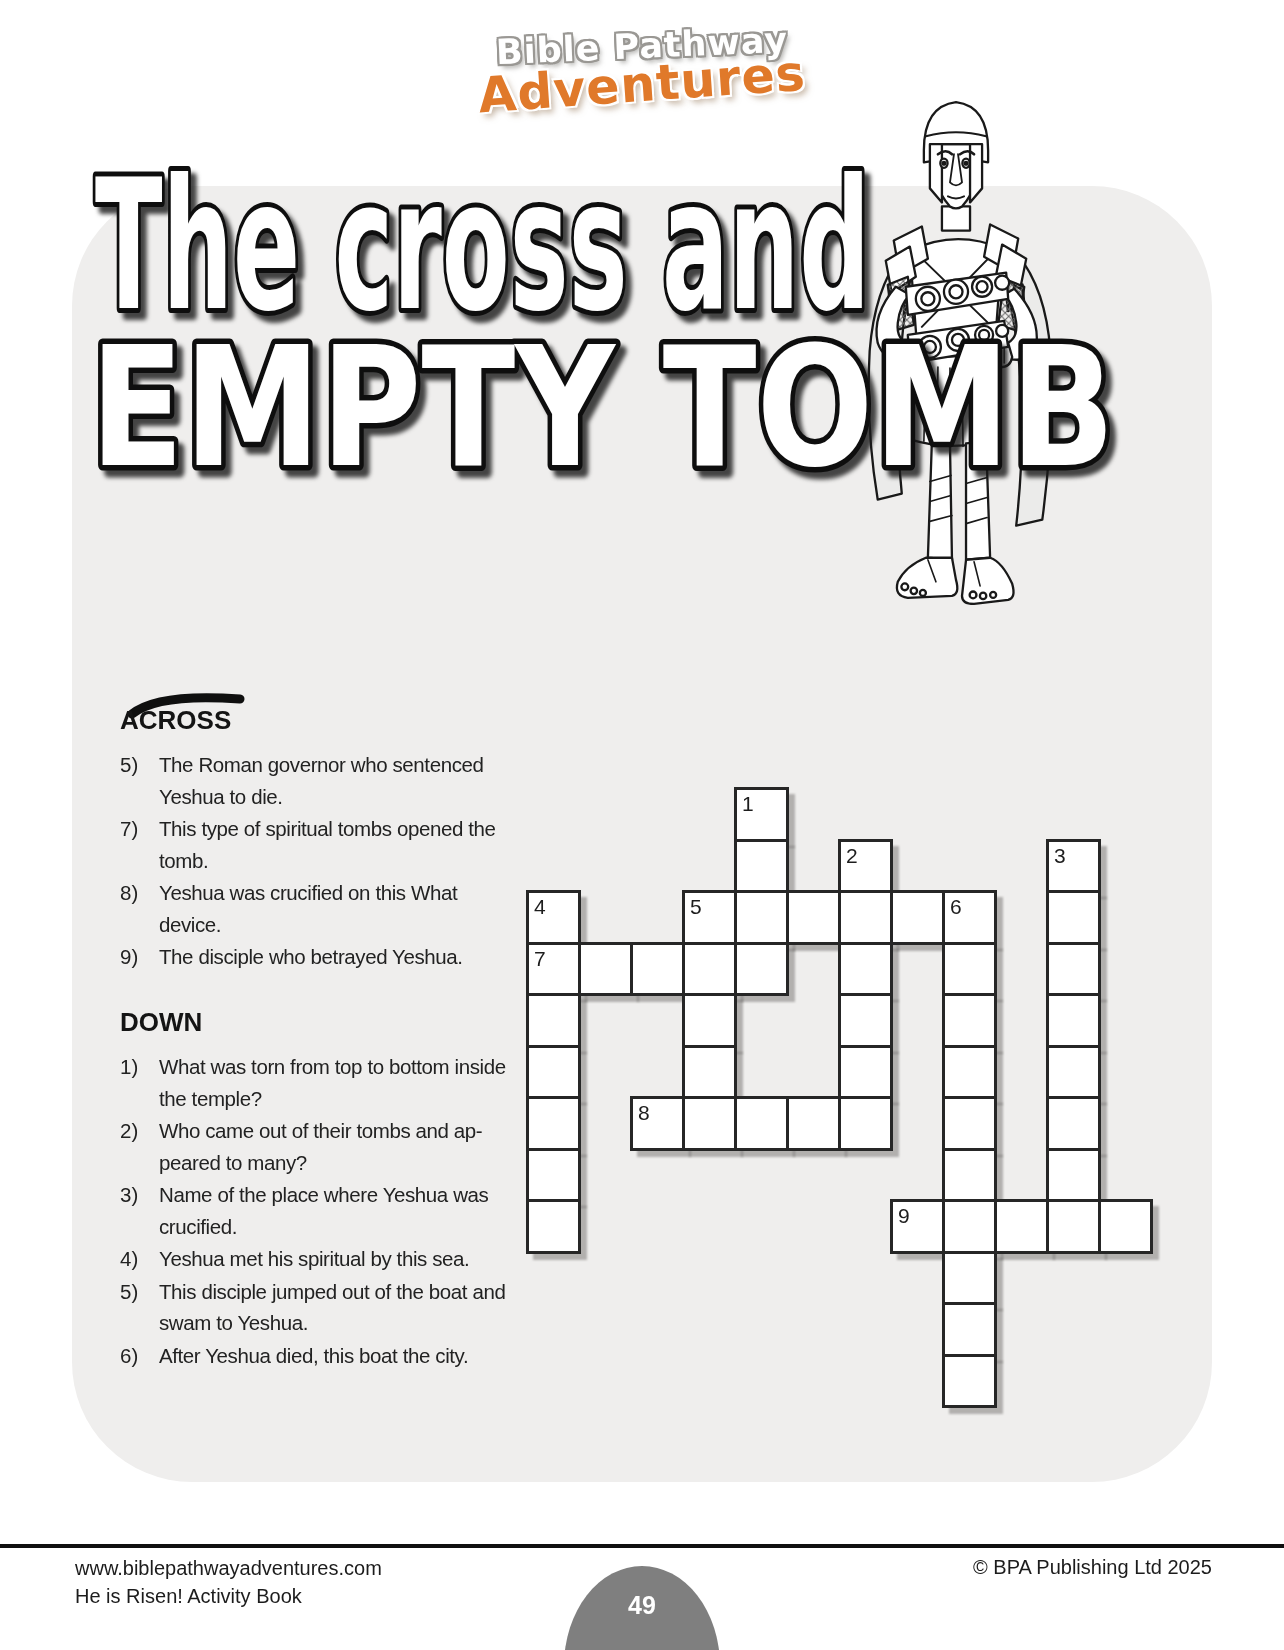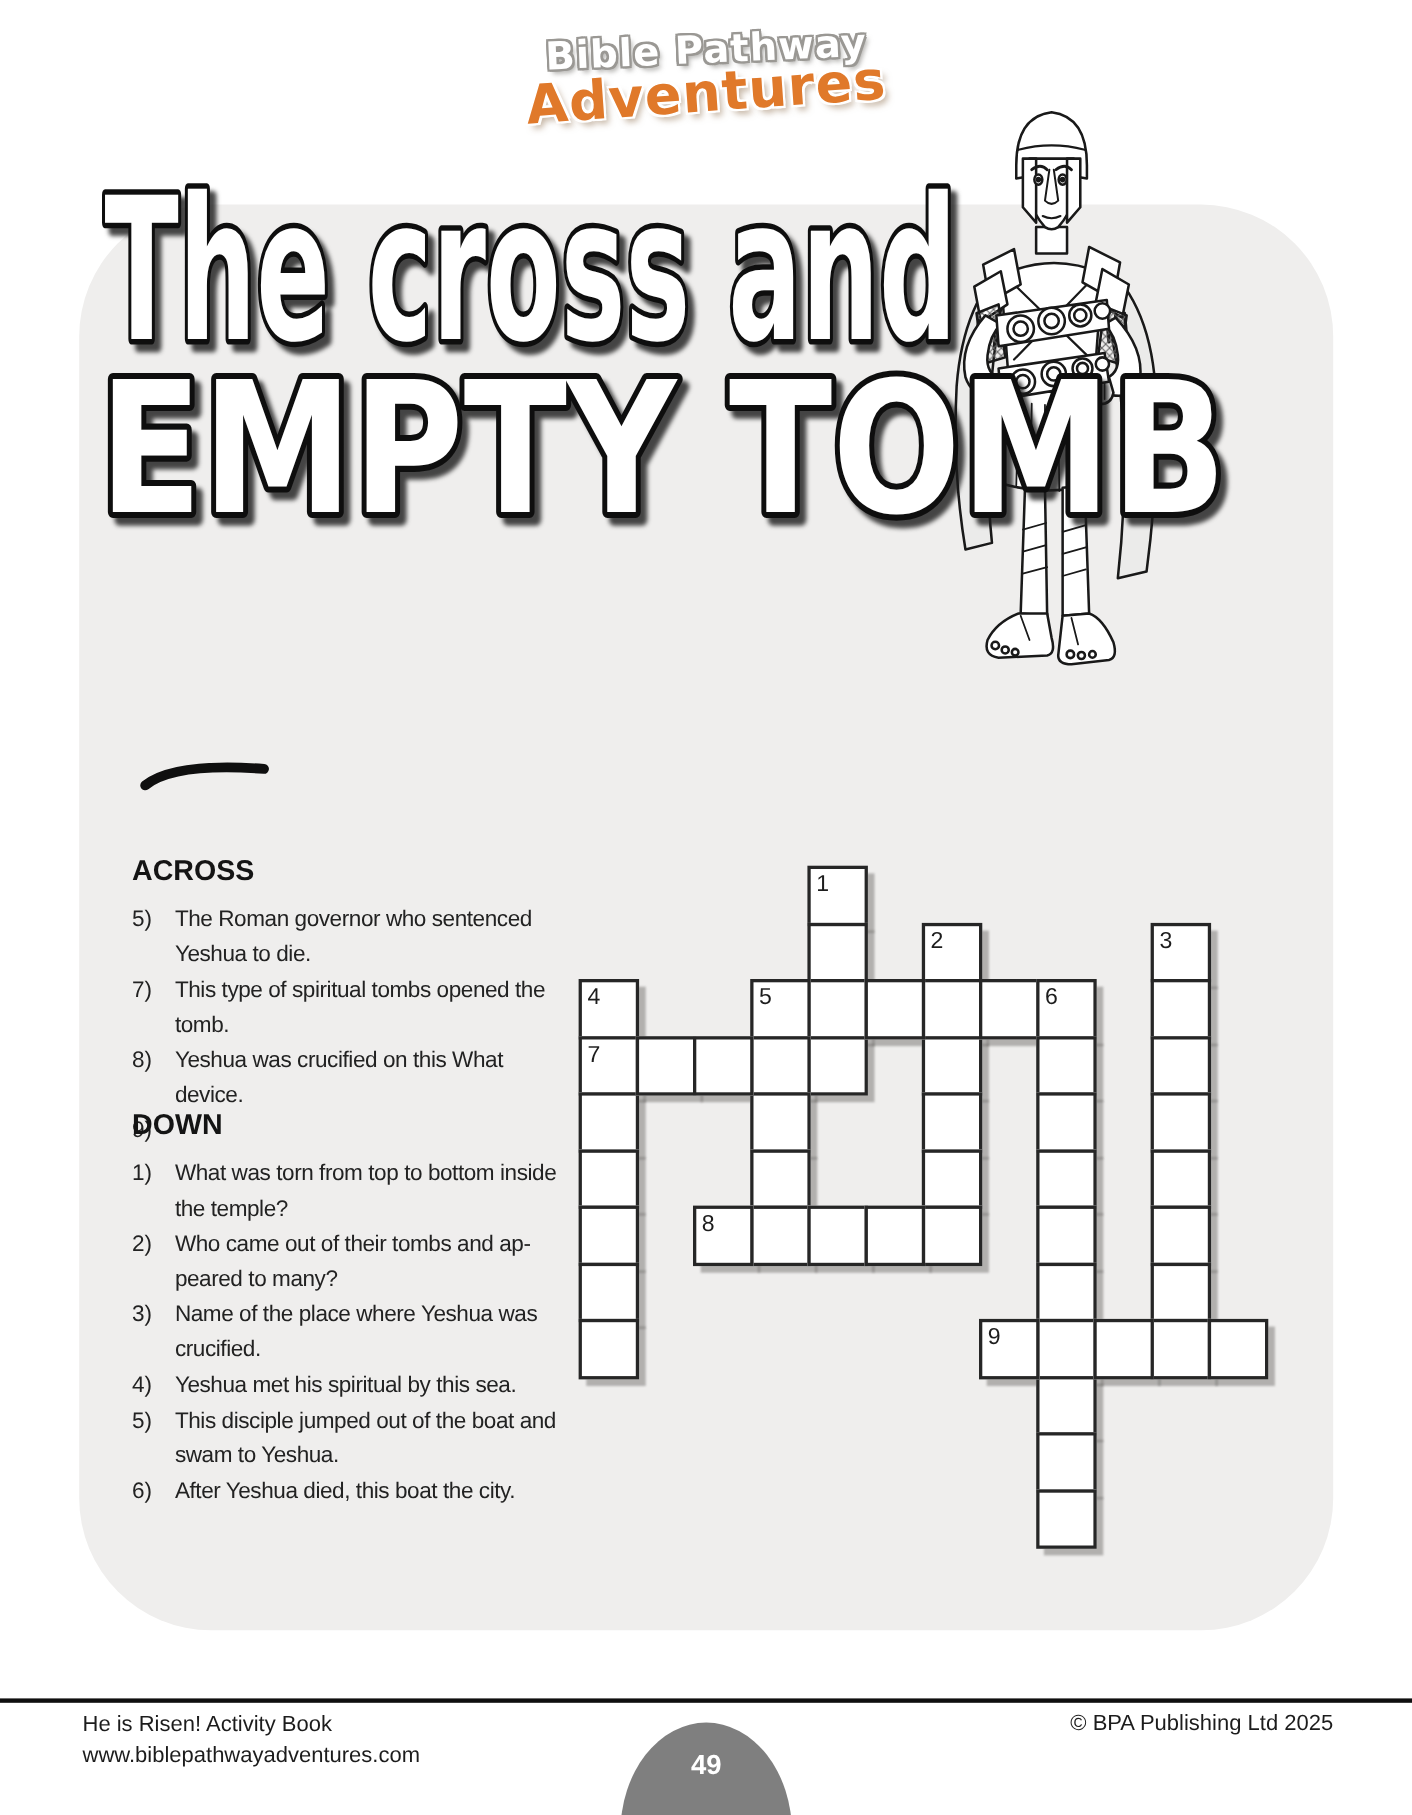--- a/index.html
+++ b/index.html
@@ -37,21 +37,21 @@
   }
   .title-shadow{filter:drop-shadow(6px 7px 2px rgba(25,25,25,.8));}
   
   .instructions{
     position:absolute;left:0;top:622px;width:1284px;text-align:center;z-index:4;
     font-weight:bold;font-size:33px;line-height:44px;letter-spacing:-1px;color:#101010;
   }
   .swoosh{position:absolute;left:126px;top:688px;width:122px;height:32px;z-index:4;}
   
   .clues{position:absolute;left:120px;width:405px;z-index:4;}
-  .clues-across{top:776px;}
+  .clues-across{top:705px;}
   .clues-down{top:1007px;}
   .clue-heading{font-weight:bold;font-size:26px;letter-spacing:0px;color:#141414;margin-bottom:13px;}
   .clue{display:flex;align-items:flex-start;margin-bottom:1px;}
   .clue-num{flex:0 0 39px;font-size:20.5px;line-height:31.5px;color:#222;}
   .clue-text{font-size:20.5px;line-height:31.5px;letter-spacing:-0.4px;color:#222;white-space:pre;}
   
   .grid{position:absolute;left:526px;top:787px;width:640px;height:640px;z-index:3;}
   .cell{
     position:absolute;background:#ffffff;border:3px solid #262626;box-sizing:border-box;
   }
@@ -187,20 +187,21 @@
           <span class="clue-text">This type of spiritual tombs opened the
 tomb.</span>
         </div>
         <div class="clue">
           <span class="clue-num">8)</span>
           <span class="clue-text">Yeshua was crucified on this What
 device.</span>
         </div>
         <div class="clue">
           <span class="clue-num">9)</span>
+          <span class="clue-text">The disciple who betrayed Yeshua.</span>
         </div>
       </div>
   </div>
 
   <div class="clues clues-down">
     <div class="clue-heading">DOWN</div>
     <div id="down-list">
         <div class="clue">
           <span class="clue-num">1)</span>
           <span class="clue-text">What was torn from top to bottom inside
@@ -339,21 +340,21 @@
       <div class="cell-num" style="left: 8px; top: 109px;">4</div>
       <div class="cell-num" style="left: 164px; top: 109px;">5</div>
       <div class="cell-num" style="left: 424px; top: 109px;">6</div>
       <div class="cell-num" style="left: 8px; top: 160.5px;">7</div>
       <div class="cell-num" style="left: 112px; top: 315px;">8</div>
       <div class="cell-num" style="left: 372px; top: 418px;">9</div>
     </div>
 
   <div class="footer-rule"></div>
   <div class="footer-left">
+    <div>www.biblepathwayadventures.com</div>
     <div>He is Risen! Activity Book</div>
-    <div>www.biblepathwayadventures.com</div>
   </div>
   <div class="footer-right">© BPA Publishing Ltd 2025</div>
   <div class="page-dome">
     <div class="page-num">49</div>
   </div>
 
 </div>
 
 </body></html>

